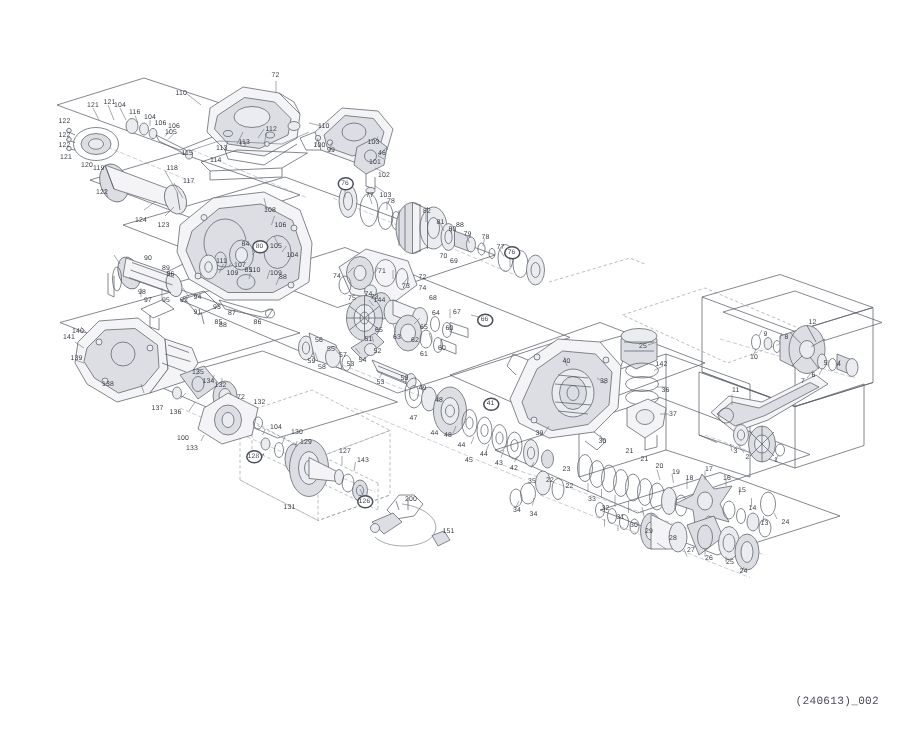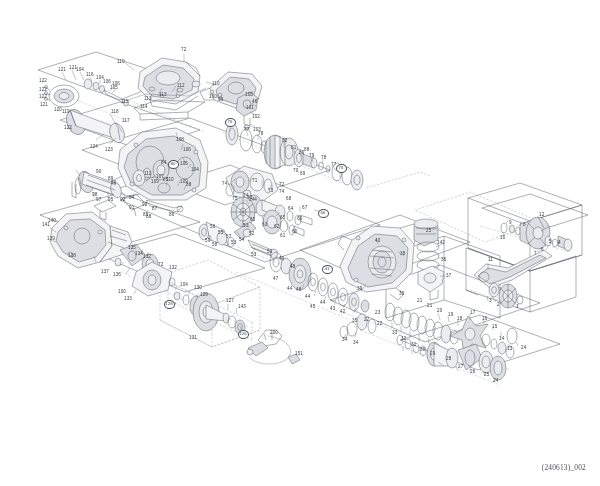--- a/index.html
+++ b/index.html
@@ -31,21 +31,21 @@
     display:flex;align-items:center;justify-content:center;
     font-size:4.4px;
     background:#ffffff;
   }
   #footer{
     position:absolute;
     right:14px;bottom:14px;
     font-size:7.4px;
     color:#4b5058;
     letter-spacing:0.2px;
-    font-family:Liberation Serif, serif;
+    font-family:Liberation Mono, monospace;
   }
   .grp{fill:none;stroke:#5b6069;stroke-width:0.5;}
   .grp-fill{fill:#ebecef;stroke:#5b6069;stroke-width:0.5;}
   .grp-fill2{fill:#dcdee3;stroke:#5b6069;stroke-width:0.5;}
   .grp-fill3{fill:#f4f4f6;stroke:#5b6069;stroke-width:0.5;}
   .dash{fill:none;stroke:#8b9098;stroke-width:0.4;stroke-dasharray:2.2 1.6;}
   .lead{fill:none;stroke:#6a6f78;stroke-width:0.4;}
   .axis{fill:none;stroke:#9aa0a8;stroke-width:0.35;stroke-dasharray:3 1.4;}
 </style>
 </head>

